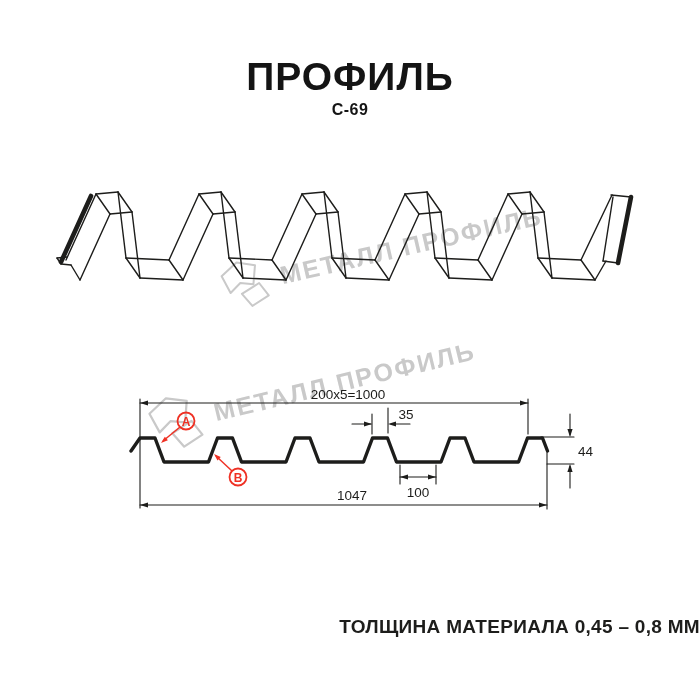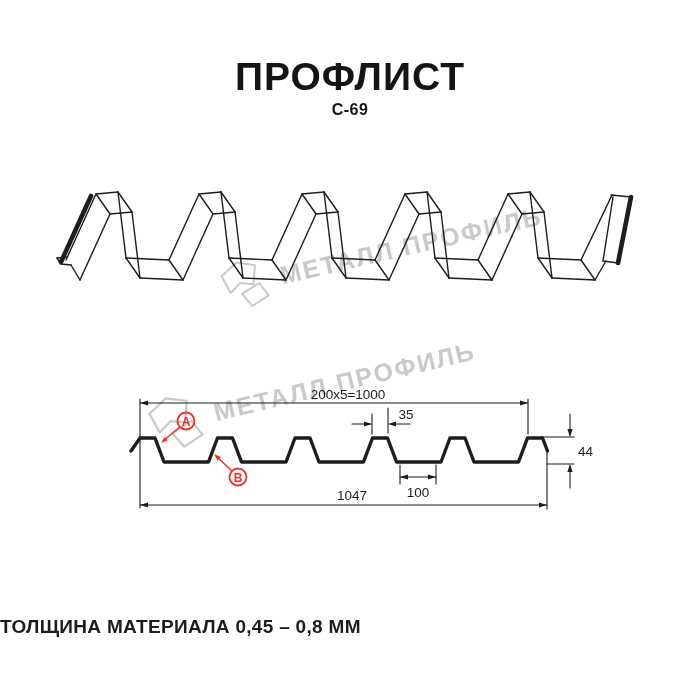--- a/index.html
+++ b/index.html
@@ -2,21 +2,21 @@
 <html><head>
 <meta charset="utf-8">
 <style>
   html,body{margin:0;padding:0;background:#fff;}
   .page{position:relative;width:700px;height:700px;background:#fff;overflow:hidden;
         font-family:"Liberation Sans",sans-serif;color:#1d1d1b;}
   .title{position:absolute;top:55px;left:0;right:0;text-align:center;
          font-size:39px;font-weight:bold;letter-spacing:1px;color:#141414;}
   .subtitle{position:absolute;top:101px;left:0;right:0;text-align:center;
             font-size:16px;font-weight:bold;letter-spacing:.5px;color:#141414;}
-  .footer-note{position:absolute;top:616px;left:0;right:0;text-align:left;
+  .footer-note{position:absolute;top:616px;left:0;right:0;text-align:right;
                font-size:19px;font-weight:bold;letter-spacing:.3px;color:#1d1d1b;}
   .watermark{position:absolute;display:flex;align-items:center;gap:10px;
              transform-origin:left center;white-space:nowrap;z-index:0;
              font-weight:bold;font-size:25px;letter-spacing:2px;color:#c9c9c9;}
   .wm1{left:222px;top:264px;transform:rotate(-13deg);}
   .wm2{left:150px;top:400px;transform:rotate(-13.5deg);}
   .wm-logo{flex:0 0 auto;}
   svg.draw{position:absolute;z-index:1;overflow:visible;}
   #iso{left:55px;top:160px;}
   #sect{left:120px;top:387px;}
@@ -35,21 +35,21 @@
   </div>
 
   <div class="watermark wm2">
     <svg class="wm-logo" width="56" height="56" viewBox="0 0 60 60">
       <path d="M9 37 L3 15 L24 3 L45 11 L38 33 L23 28 Z" fill="none" stroke="#c9c9c9" stroke-width="2.4" stroke-linejoin="round"></path>
       <path d="M22 41 L45 33 L53 50 L31 58 Z" fill="none" stroke="#c9c9c9" stroke-width="2.4" stroke-linejoin="round"></path>
     </svg>
     <span>МЕТАЛЛ ПРОФИЛЬ</span>
   </div>
 
-  <div class="title">ПРОФЛИСТ</div>
+  <div class="title">ПРОФИЛЬ</div>
   <div class="subtitle">С-69</div>
 
   <svg id="iso" class="draw" width="600" height="160" viewBox="0 0 600 160">
       <g>
         <line x1="25" y1="120" x2="55" y2="54" stroke="#1d1d1b" stroke-width="1.4" stroke-linecap="round"></line>
         <line x1="6" y1="102" x2="36" y2="36" stroke="#1d1d1b" stroke-width="4.6" stroke-linecap="round"></line>
         <line x1="11" y1="100" x2="41" y2="34" stroke="#1d1d1b" stroke-width="1.4" stroke-linecap="round"></line>
         <line x1="2" y1="98" x2="12" y2="97" stroke="#1d1d1b" stroke-width="1.4" stroke-linecap="round"></line>
         <line x1="2" y1="98" x2="6" y2="104" stroke="#1d1d1b" stroke-width="1.4" stroke-linecap="round"></line>
         <line x1="6" y1="104" x2="16" y2="105" stroke="#1d1d1b" stroke-width="1.4" stroke-linecap="round"></line>

